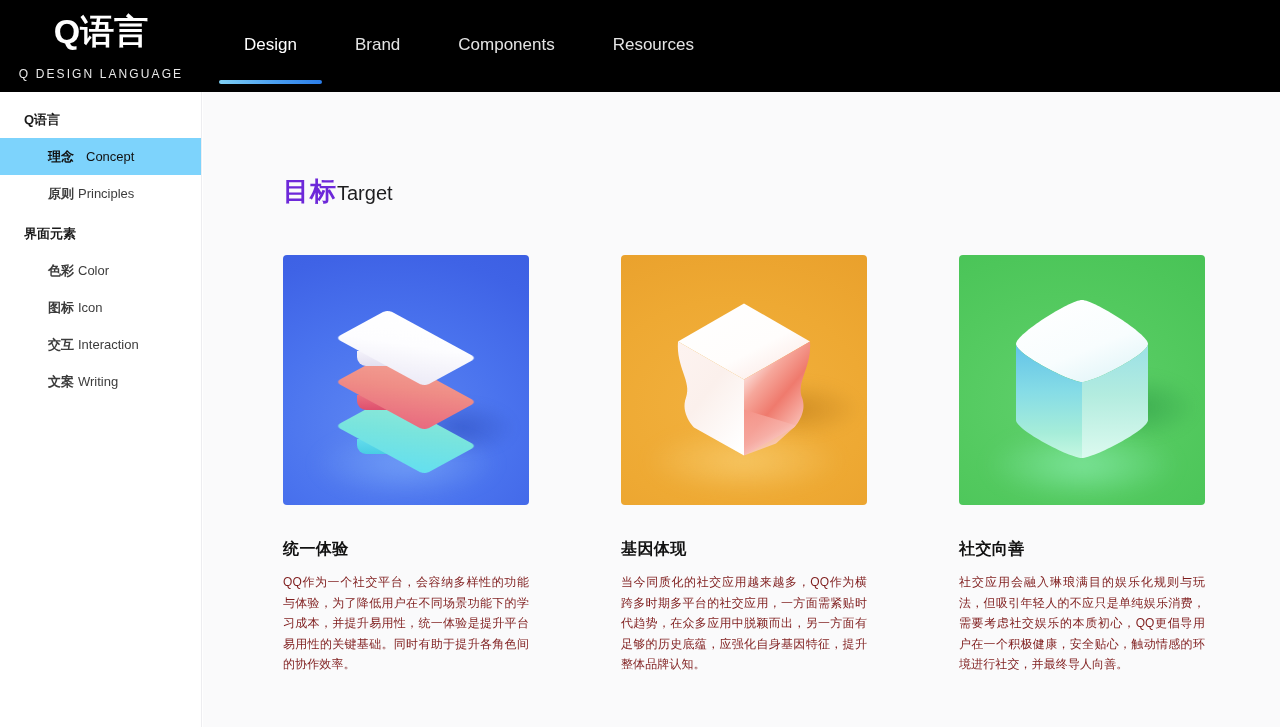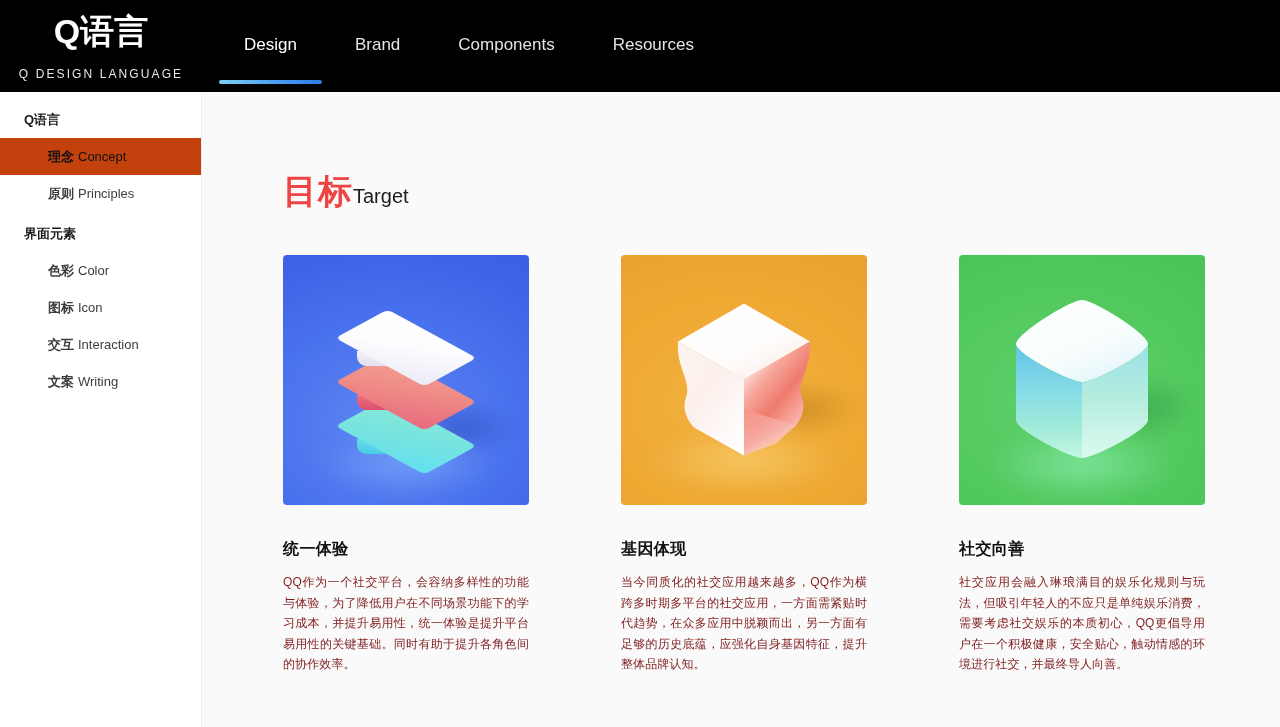--- a/index.html
+++ b/index.html
@@ -118,21 +118,22 @@
     font-size: 13px;
     color: #3c3c3c;
     cursor: pointer;
     white-space: nowrap;
   }
 
   .side-item .zh { font-weight: 700; margin-right: 4px; }
   .side-item .en { font-weight: 400; }
 
   .side-item.active {
-    background: #c2410c;
+    background: #7dd3fc;
+    gap: 8px;
   }
   .side-item.active .zh,
   .side-item.active .en { color: #111111; }
 
   
   .content {
     position: absolute;
     top: 92px; left: 203px;
     width: 1077px;
     height: 635px;
@@ -140,23 +141,23 @@
     overflow: hidden;
   }
 
   .page-title-row {
     display: flex;
     align-items: baseline;
     padding: 79px 0 0 80px;
   }
 
   .page-title-zh {
-    font-size: 34px;
+    font-size: 26px;
     font-weight: 700;
-    color: #ef4444;
+    color: #6d28d9;
     letter-spacing: 1px;
     line-height: 40px;
   }
 
   .page-title-en {
     font-size: 20px;
     font-weight: 400;
     color: #1d1d1f;
     margin-left: 0;
     line-height: 26px;

